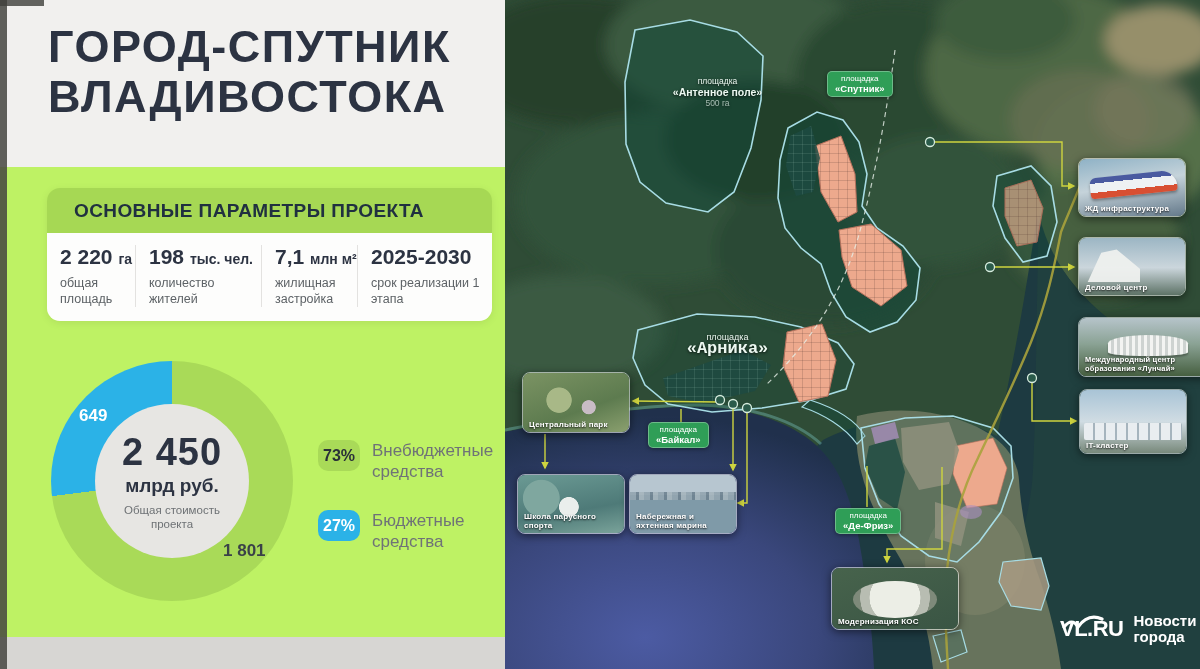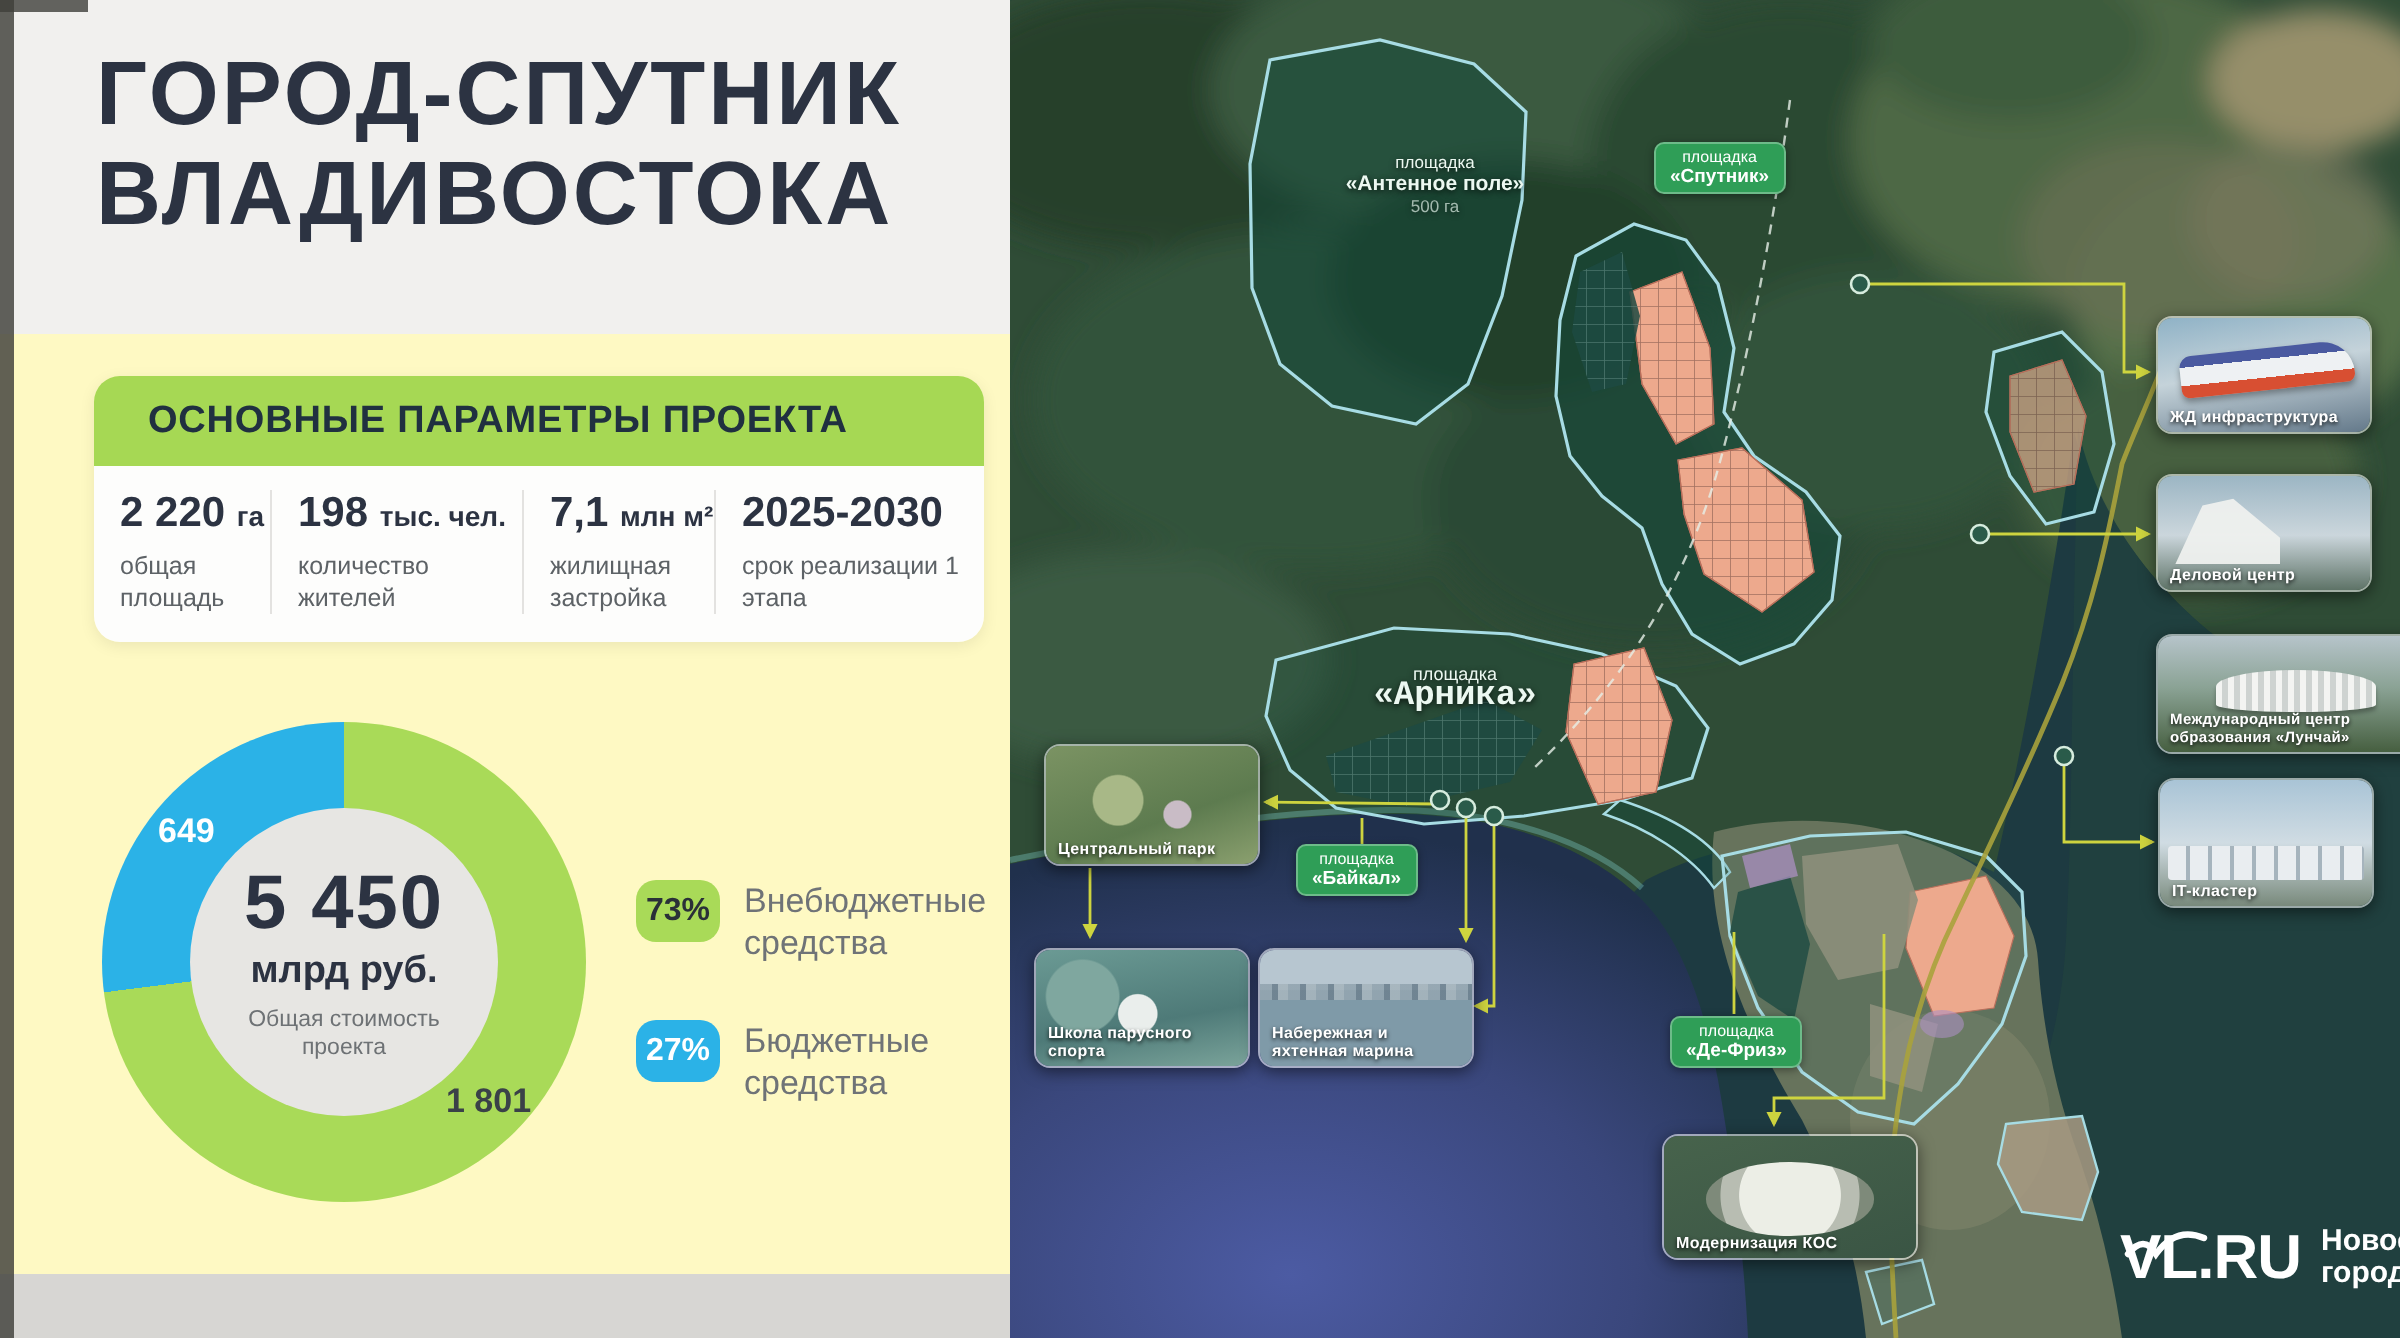--- a/index.html
+++ b/index.html
@@ -1,20 +1,20 @@
 <!DOCTYPE html>
 <html><head>
 <meta charset="utf-8">
 <style>
   html,body{margin:0;padding:0;background:#111;}
   .stage{position:relative;width:1200px;height:669px;overflow:hidden;
          font-family:"Liberation Sans",sans-serif;background:#e9e8e6;}
 
   
-  .left-panel{position:absolute;left:0;top:0;width:505px;height:669px;background:#fef9c3;}
+  .left-panel{position:absolute;left:0;top:0;width:505px;height:669px;background:#bef264;}
   .panel-top{position:absolute;left:0;top:0;width:505px;height:167px;background:#f1f0ee;}
   .panel-bottom{position:absolute;left:0;bottom:0;width:505px;height:32px;background:#d7d6d3;}
   .edge-left{position:absolute;left:0;top:0;width:7px;height:669px;background:#45453f;opacity:.85;}
   .edge-top{position:absolute;left:0;top:0;width:44px;height:6px;background:#3f3f3a;opacity:.8;}
 
   .title{position:absolute;left:48px;top:22px;margin:0;font-size:45px;line-height:50px;
          font-weight:700;letter-spacing:1.5px;color:#2c3342;}
 
   .params{position:absolute;left:47px;top:188px;width:445px;border-radius:13px;
           box-shadow:0 2px 8px rgba(0,0,0,.08);}
@@ -94,21 +94,21 @@
        linear-gradient(170deg,#6b9a94 0%,#4e7a78 60%,#7aa39a 100%);}
   .art-marina{background:linear-gradient(180deg,#b7c6d0 0 34%,#7f9aa8 35% 100%);}
   .deco-city{position:absolute;left:0;top:29%;width:100%;height:14%;opacity:.9;
        background:repeating-linear-gradient(90deg,#93a5b0 0 6px,#6e8290 6px 9px,#a6b5bd 9px 14px);}
   .art-kos{background:linear-gradient(160deg,#47634c 0%,#3a5544 100%);}
   .deco-tank{position:absolute;left:17%;top:22%;width:66%;height:60%;border-radius:50%;
        background:radial-gradient(circle at 50% 45%,#eceee6 0 54%,#b8bdb2 55% 74%,#7e8a7a 75%);}
   .cap-sm{font-size:7.5px;line-height:8.5px;}
 
   .vl-logo{position:absolute;left:555px;top:612px;display:flex;align-items:center;color:#fff;}
-  .vl-word{font-size:31px;font-weight:700;letter-spacing:-.5px;line-height:34px;}
+  .vl-word{font-size:22px;font-weight:700;letter-spacing:-.5px;line-height:34px;}
   .vl-tag{margin-left:10px;font-size:15px;font-weight:700;line-height:16px;}
   .vl-bird{position:absolute;left:98px;top:-15px;}
 </style>
 </head>
 <body>
 
 <div class="stage">
 
   <div class="left-panel">
     <div class="panel-top"></div>
@@ -138,21 +138,21 @@
           <div class="stat-v"><span>2025-2030</span></div>
           <div class="stat-l">срок реализации 1 этапа</div>
         </div>
       </div>
     </section>
 
     <div class="donut" style="background: conic-gradient(rgb(169, 218, 88) 0deg, rgb(169, 218, 88) 73%, rgb(43, 178, 231) 73%, rgb(43, 178, 231) 100%);">
       <span class="slice-label sl-blue">649</span>
       <span class="slice-label sl-green">1 801</span>
       <div class="hole">
-        <div class="center-val">5 450</div>
+        <div class="center-val">2 450</div>
         <div class="center-unit">млрд руб.</div>
         <div class="center-cap">Общая стоимость проекта</div>
       </div>
     </div>
 
     <div class="legend">
       <div class="legend-row">
         <span class="chip chip-dark" style="background: rgb(169, 218, 88);">73%</span>
         <span class="legend-text">Внебюджетные средства</span>
       </div>

